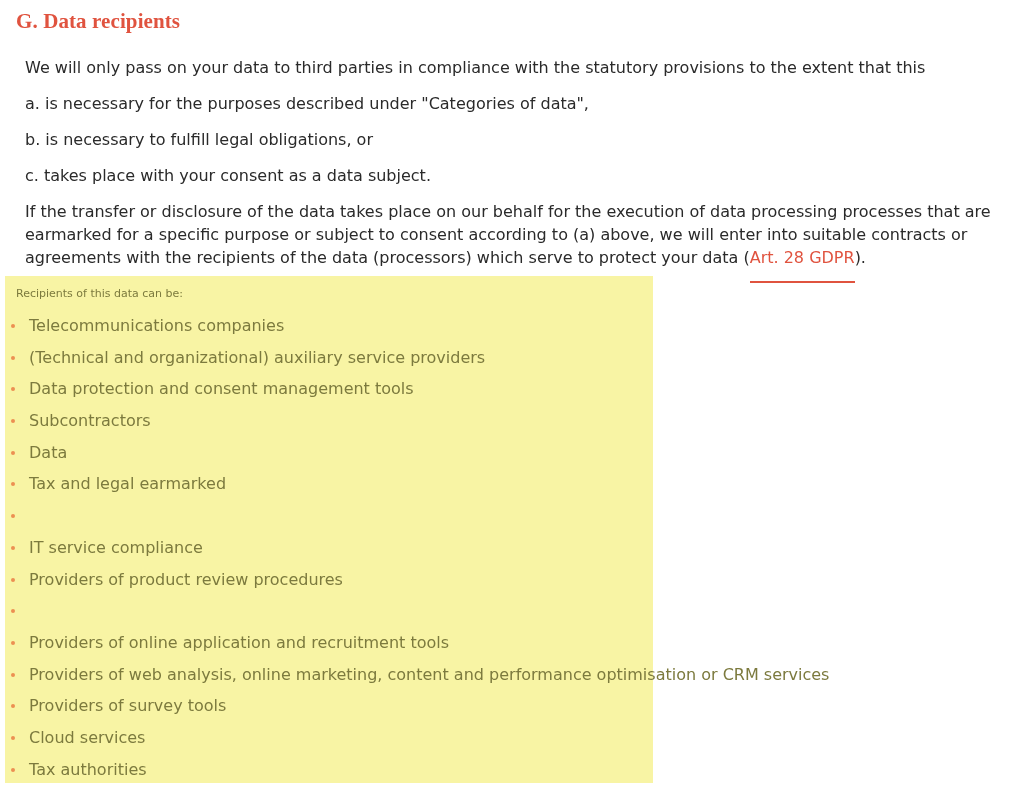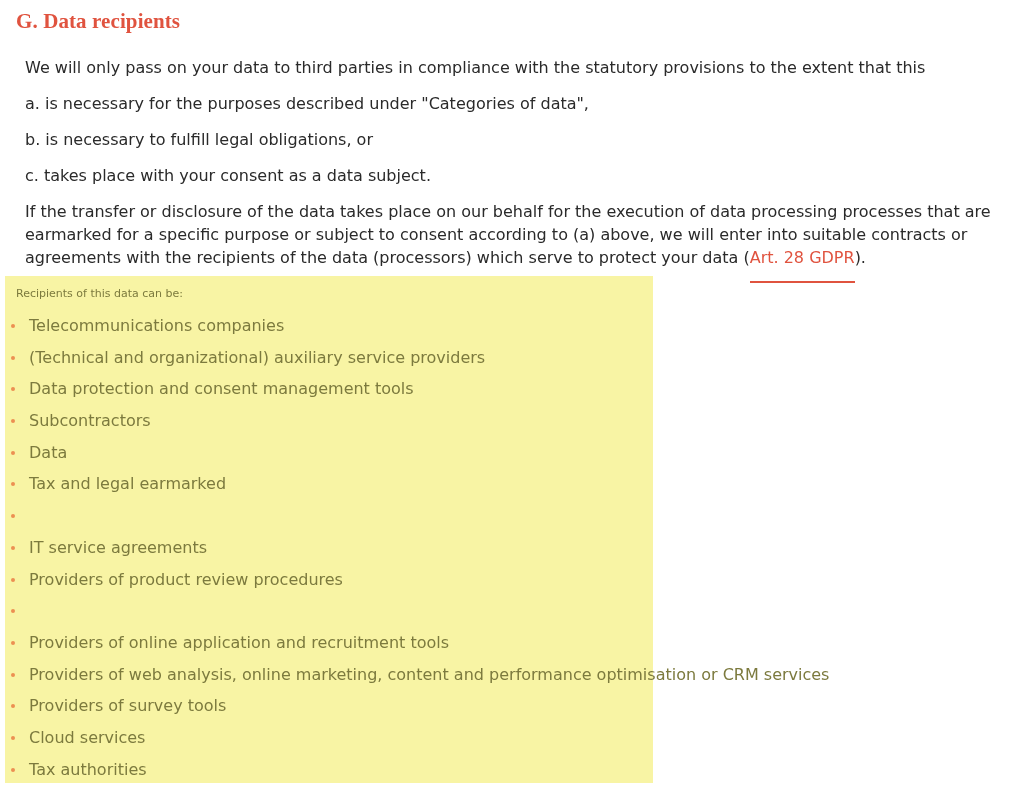--- a/index.html
+++ b/index.html
@@ -144,21 +144,21 @@
     </li>
   <li>
       <span class="bullet"></span>
       <span class="item-text">Tax and legal earmarked</span>
     </li>
   <li>
       <span class="bullet"></span>
     </li>
   <li>
       <span class="bullet"></span>
-      <span class="item-text">IT service agreements</span>
+      <span class="item-text">IT service compliance</span>
     </li>
   <li>
       <span class="bullet"></span>
       <span class="item-text">Providers of product review procedures</span>
     </li>
   <li>
       <span class="bullet"></span>
     </li>
   <li>
       <span class="bullet"></span>

